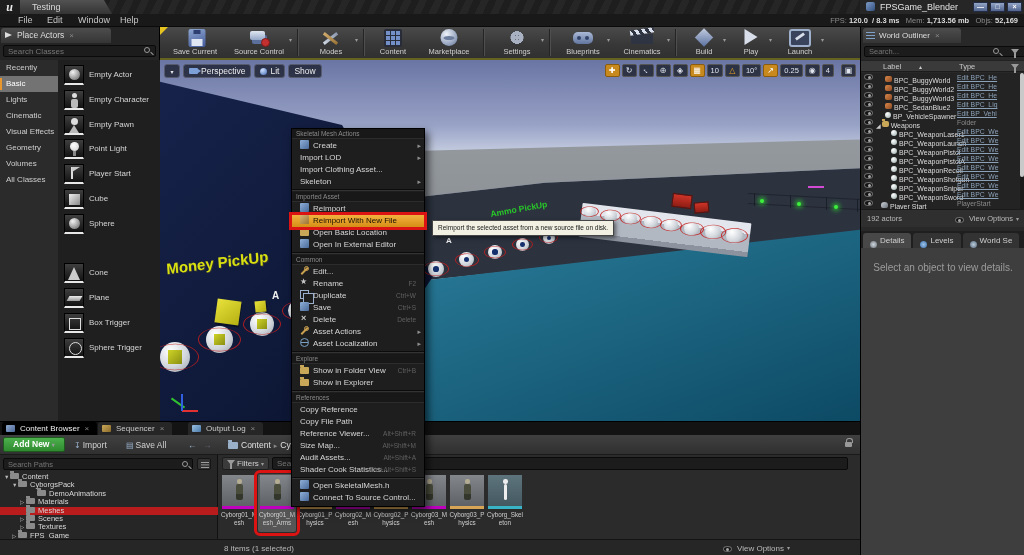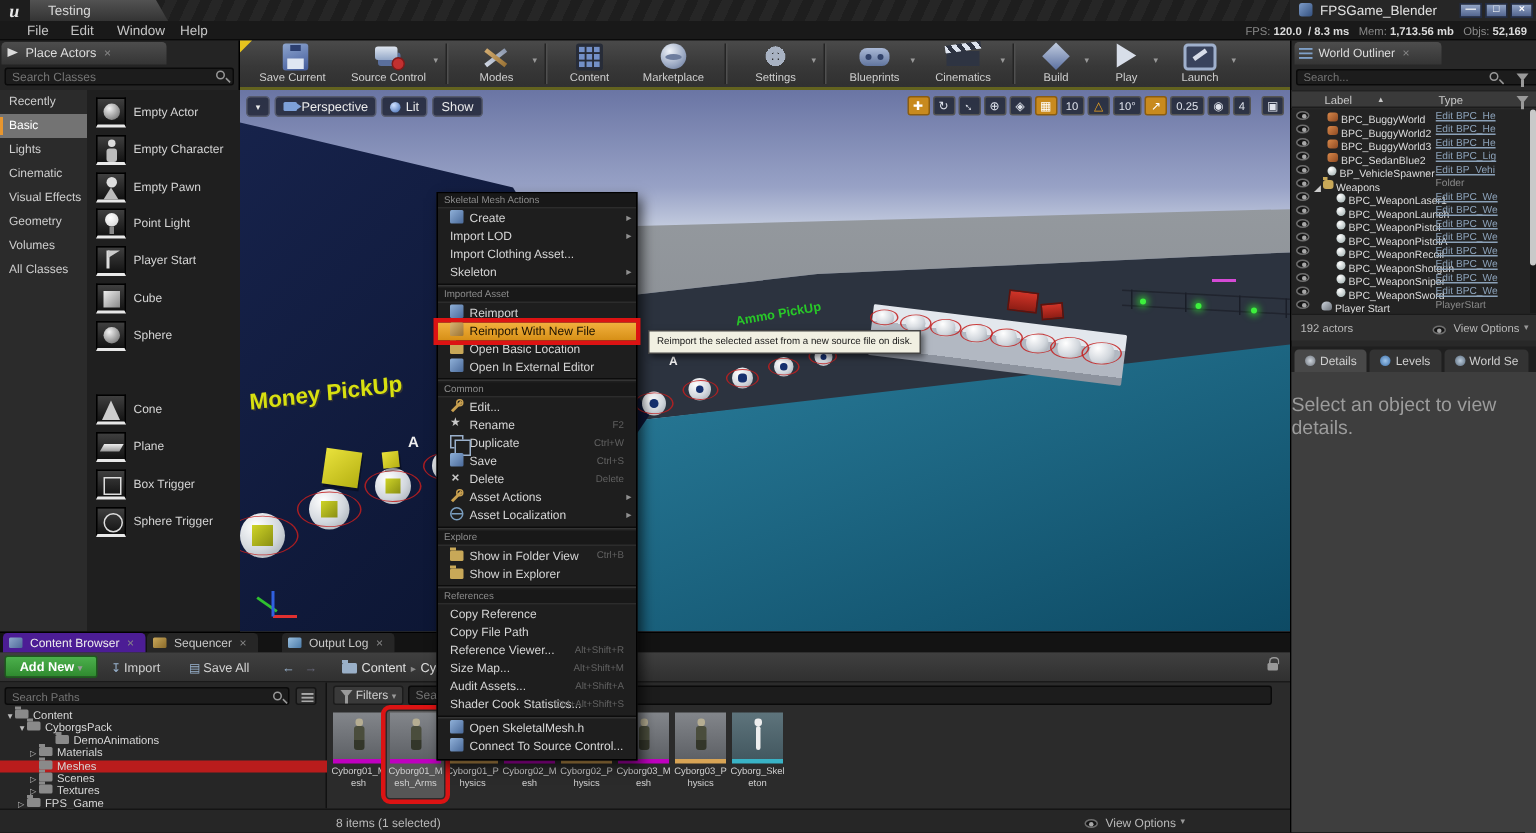--- a/index.html
+++ b/index.html
@@ -158,30 +158,30 @@
 .oli-fold::before{content:"";position:absolute;left:0;top:-2px;width:3px;height:2px;background:#c8a858}
 .oli-ply{background:linear-gradient(135deg,#cfd6de,#6a7078);border-radius:50% 50% 2px 2px}
 .oll{font-size:7px;color:#dcdcdc}
 .olt{position:absolute;left:96px;top:0;width:58px;font-size:6.8px;color:#8ba1b8;text-decoration:underline;overflow:hidden;white-space:nowrap}
 .olt.plain{color:#8a8a8a;text-decoration:none}
 .ol-ar{font-size:6px;color:#ccc;margin:0 1px}
 #ol-scroll{position:absolute;left:159px;top:46px;width:4px;height:136px;background:#1a1a1a}
 #ol-thumb{position:absolute;left:0;top:0;width:4px;height:104px;background:#c9c9c9;border-radius:2px}
 #ol-foot{position:absolute;left:0;top:182px;width:164px;height:18px;background:#2f2f2f;border-top:1px solid #1a1a1a;font-size:7.5px;color:#b9b9b9;line-height:18px}
 #dt-tabs{position:absolute;left:0;top:204px;width:164px;height:17px;background:#1f1f1f;display:flex;gap:2px;padding:2px 0 0 2px}
-.dt-tab{height:15px;border-radius:3px 3px 0 0;background:#333;font-size:8px;color:#cfcfcf;line-height:15px;padding:0 7px;display:flex;align-items:center;gap:3px;cursor:pointer}
+.dt-tab{height:15px;border-radius:3px 3px 0 0;background:#333;font-size:8px;color:#cfcfcf;line-height:15px;padding:0 7px;display:flex;align-items:flex-end;gap:3px;cursor:pointer}
 .dt-tab.sel{background:#484848}
 .dt-ic{width:7px;height:7px;border-radius:50%}
 #dt-body{position:absolute;left:0;top:221px;width:164px;height:307px;background:#3e3e3e}
-#dt-msg{position:absolute;left:0;top:14px;width:164px;font-size:13px;color:#9c9c9c}
+#dt-msg{position:absolute;left:0;top:14px;width:164px;text-align:center;font-size:10px;color:#9c9c9c}
 
 #cb{position:absolute;left:0;top:421px;width:860px;height:134px;background:#2b2b2b;border-top:1px solid #000}
 #cb-tabs{position:absolute;left:0;top:0;width:860px;height:13px;background:#131313}
 .cb-tab{position:absolute;top:0;height:13px;border-radius:3px 3px 0 0;background:#262626;font-size:8px;color:#c9c9c9;line-height:13px;padding:0 8px 0 18px;cursor:pointer}
-.cb-tab.sel{background:#4c1d95;color:#eee}
+.cb-tab.sel{background:#000000;color:#eee}
 .cbt-ic{position:absolute;left:4px;top:3px;width:9px;height:7px;background:linear-gradient(135deg,#8fa8cc,#4c6898);border-radius:1px}
 #cb-bar{position:absolute;left:0;top:13px;width:860px;height:20px;background:linear-gradient(180deg,#404040,#303030);border-bottom:1px solid #1a1a1a}
 #addnew{position:absolute;left:3px;top:2px;width:62px;height:15px;background:linear-gradient(180deg,#4cb04c,#2f8a2f);border:1px solid #1d5a1d;border-radius:2px;color:#fff;font-size:8.5px;font-weight:bold;line-height:13px;text-align:center;cursor:pointer}
 .cb-btn{position:absolute;top:3px;height:14px;font-size:8.5px;color:#d2d2d2;line-height:14px;cursor:pointer}
 .cb-glyph{color:#9ab4d0;margin-right:2px;font-size:8px}
 .crumb{font-size:8.5px;color:#e0e0e0}
 .crumb-sep{color:#888;font-size:7px;margin:0 3px}
 .fold-ic{display:inline-block;width:10px;height:7px;background:#9ab0c8;border-radius:1px;position:relative;margin-right:3px;vertical-align:-1px}
 .fold-ic::before{content:"";position:absolute;left:0;top:-2px;width:4px;height:2px;background:#9ab0c8}
 .lock{position:absolute;right:8px;top:7px;width:7px;height:5px;background:#999;border-radius:1px}

